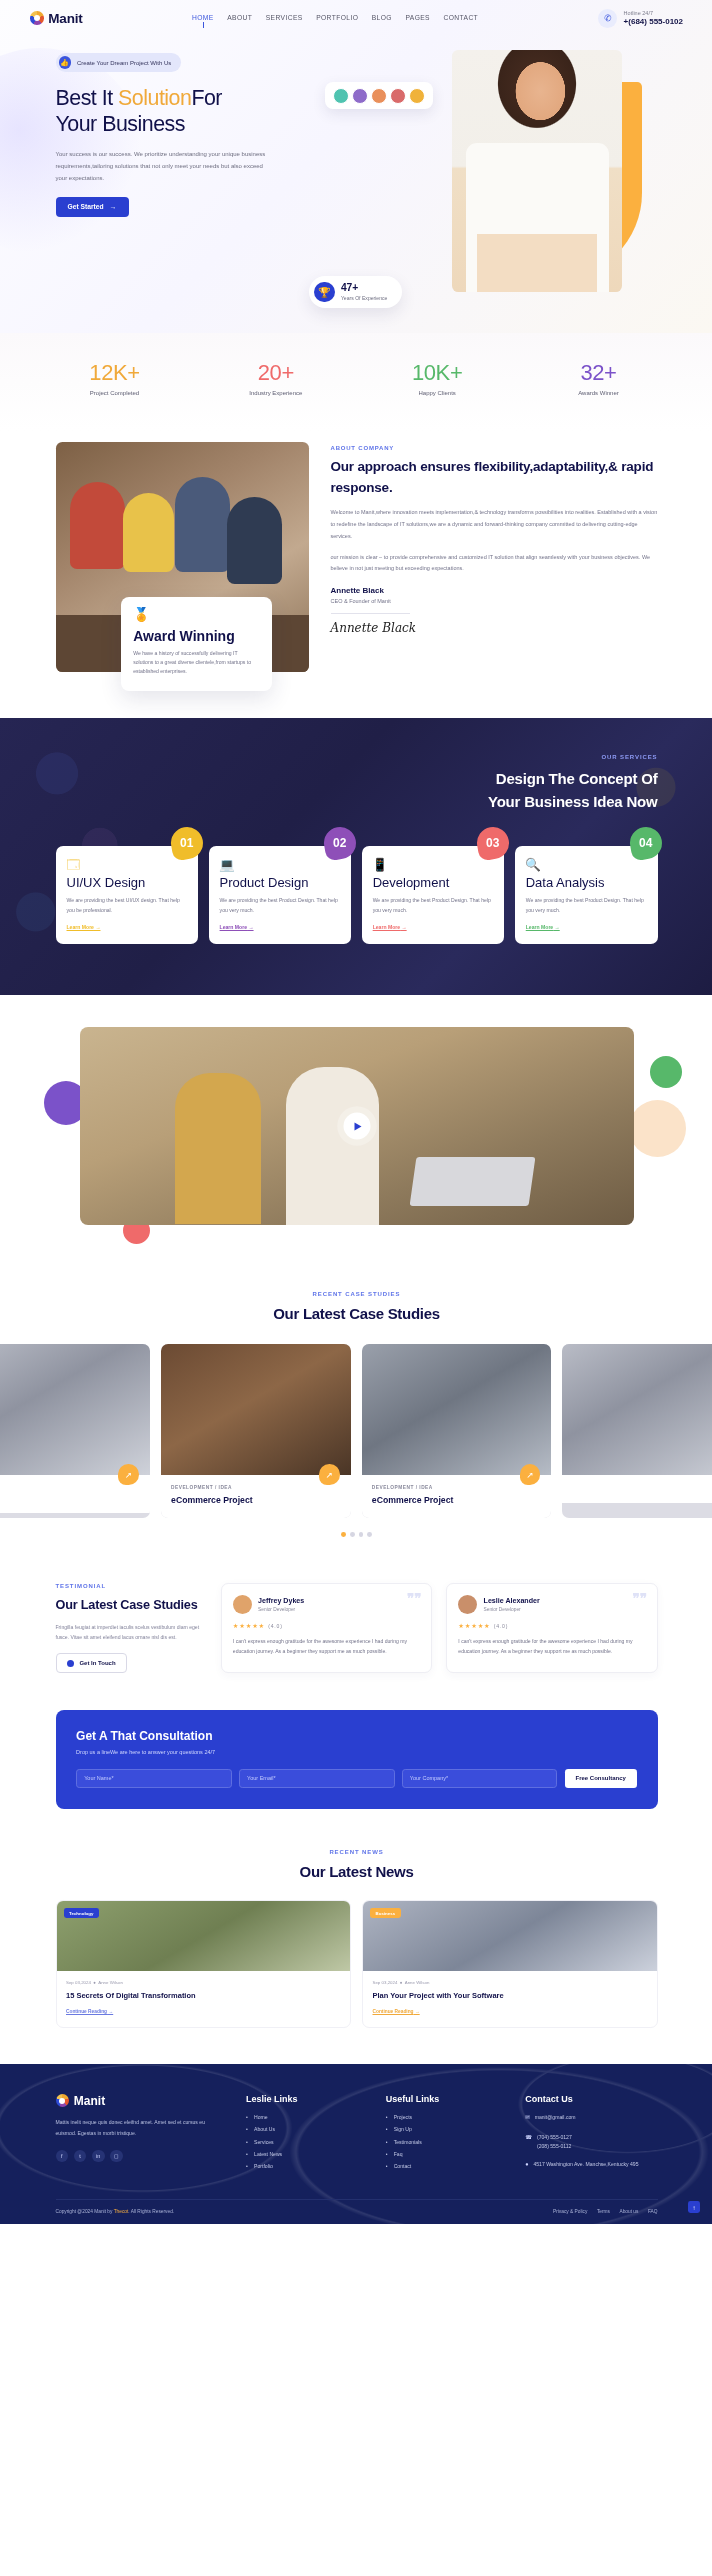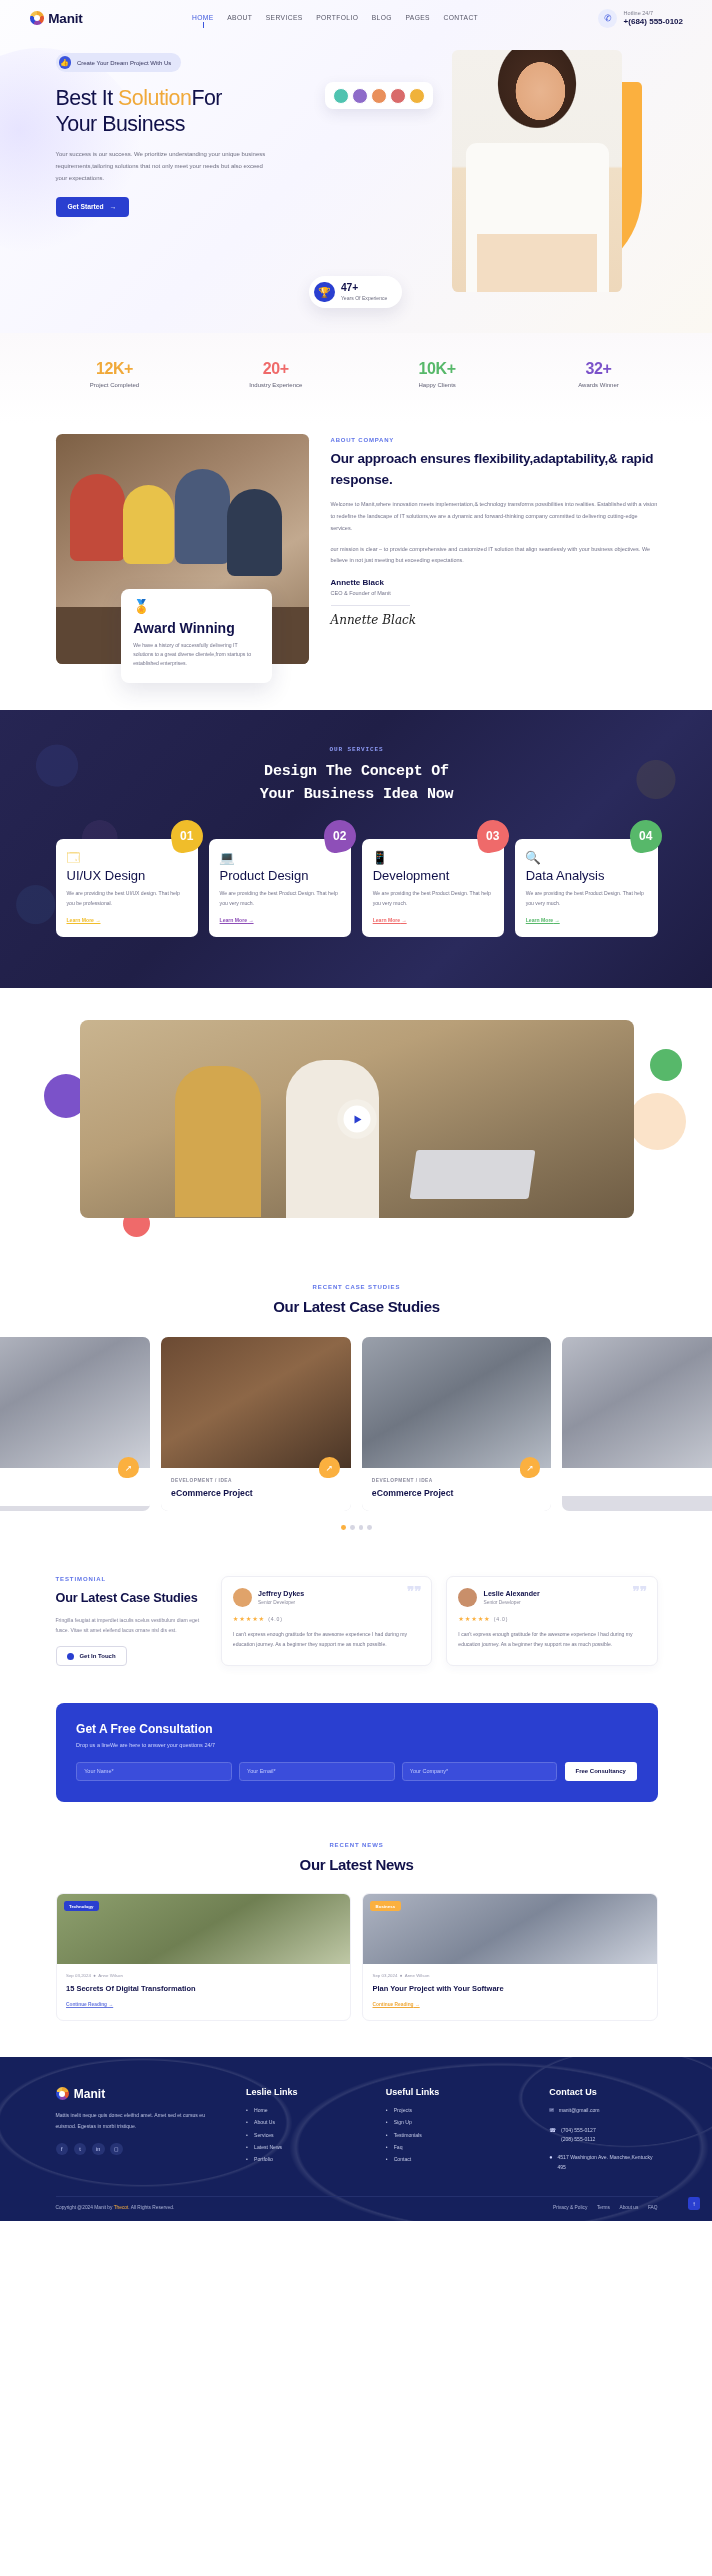--- a/index.html
+++ b/index.html
@@ -111,21 +111,21 @@
     width:20.6px; height:20.6px; border-radius:50%; background:#2a3fd0; color:#fff;
     display:flex; align-items:center; justify-content:center; font-size:10.3px;
   }
   .exp-num { font-size:10.3px; font-weight:800; color:#11114a; line-height:1; }
   .exp-lbl { font-size:5.1px; color:#6e6e80; margin-top:2.4px; }
 
   
   .stats { display:flex; justify-content:space-between; padding:27px 55px 35px;
     background:linear-gradient(180deg,#fbf9fb,#ffffff); }
   .stat { text-align:center; width:119px; }
-  .stat-num { font-size:16px; font-weight:700; letter-spacing:-0.4px; }
+  .stat-num { font-size:22px; font-weight:400; letter-spacing:-0.4px; }
   .stat-lbl { font-size:6px; color:#5d5d72; margin-top:4px; }
 
   
   .about { display:flex; gap:22px; padding:11px 0 46px; }
   .about-left { width:253px; position:relative; }
   .about-photo {
     width:253px; height:230px; border-radius:6.3px; overflow:hidden; position:relative;
     background: linear-gradient(150deg,#7d6045 0%, #a2846a 35%, #c2a98f 65%, #8d7358 100%);
   }
   .about-photo .blob1 { position:absolute; left:14.3px; top:40px; width:55px; height:87px; background:#c24a3a; border-radius:32px 32px 8px 8px; }
@@ -157,21 +157,21 @@
   }
   .services::before{
     content:""; position:absolute; inset:0; opacity:.18;
     background:
       radial-gradient(circle at 8% 20%, #4455aa 0 20.6px, transparent 21.4px),
       radial-gradient(circle at 14% 46%, #6a4b8a 0 17.4px, transparent 18px),
       radial-gradient(circle at 5% 70%, #3d5f9a 0 19px, transparent 20px),
       radial-gradient(circle at 92% 25%, #8a7a3a 0 19px, transparent 20px),
       radial-gradient(circle at 85% 62%, #4a6aa0 0 16px, transparent 16.6px);
   }
-  .srv-head { text-align:center; position:relative; z-index:2;font-family:Liberation Mono, monospace; }
+  .srv-head { text-align:right; position:relative; z-index:2; }
   .srv-eyebrow { font-size:6px; letter-spacing:0.9px; color:#8e9bf5; font-weight:600; }
   .srv-h2 { font-size:15px; font-weight:800; color:#fff; margin-top:8px; line-height:1.5; letter-spacing:-0.2px; }
   .srv-grid { display:flex; gap:10.3px; margin-top:33px; position:relative; z-index:2; }
   .srv-card { flex:1; background:#fff; border-radius:7.1px; padding:12.7px 11px 12.7px; position:relative; }
   .srv-badge {
     position:absolute; right:-4.8px; top:-19px; width:32px; height:32px;
     border-radius:50% 50% 50% 9.5px; transform:rotate(-10deg);
     display:flex; align-items:center; justify-content:center;
     color:#fff; font-size:12px; font-weight:800;
   }
@@ -306,21 +306,21 @@
   .socials { display:flex; gap:5.5px; margin-top:11px; }
   .soc {
     width:12.7px; height:12.7px; border-radius:50%; background:#263375;
     display:flex; align-items:center; justify-content:center; font-size:5.5px; color:#cfd6ff; cursor:pointer;
   }
   .foot-col { width:119px; }
   .foot-h { font-size:9px; font-weight:700; color:#fff; }
   .foot-list { margin-top:10.3px; list-style:none; }
   .foot-list li { font-size:5.1px; color:#c3c9e6; margin-bottom:6.3px; padding-left:8px; position:relative; }
   .foot-list li::before { content:"•"; position:absolute; left:0; color:#c3c9e6; }
-  .contact-col { flex:1;margin-left:24px; }
+  .contact-col { flex:1; }
   .contact-item { display:flex; gap:4.8px; margin-top:9.5px; font-size:5.1px; color:#c3c9e6; line-height:1.8; }
   .contact-item .ic { color:#cfd6ff; font-size:5.5px; }
   .foot-bottom {
     margin-top:24px; border-top:0.8px solid #24306e; padding:8.7px 0 10.3px;
     display:flex; justify-content:space-between; align-items:center; position:relative; z-index:2;
   }
   .copy { font-size:4.8px; color:#aab2d6; }
   .copy .hl { color:#fbb03f; }
   .foot-links { display:flex; gap:9.5px; }
   .foot-links a { font-size:4.8px; color:#aab2d6; text-decoration:none; }
@@ -591,21 +591,21 @@
             <div class="testi-name">Leslie Alexander</div>
             <div class="testi-role">Senior Developer</div>
           </div>
         </div>
         <div class="stars">★★★★★<span class="cnt">(4.0)</span></div>
         <div class="testi-txt">I can't express enough gratitude for the awesome experience I had during my education journey. As a beginner they support me as much possible.</div>
       </div>
     </div>
 
     <div class="consult">
-      <h3>Get A Free Consultation</h3>
+      <h3>Get A That Consultation</h3>
       <p>Drop us a lineWe are here to answer your questions 24/7</p>
       <div class="consult-form">
         <input type="text" placeholder="Your Name*" style="">
         <input type="text" placeholder="Your Email*" style="">
         <input type="text" placeholder="Your Company*" style="">
         <button>Free Consultancy</button>
       </div>
     </div>
 
     <div class="news-sec">

